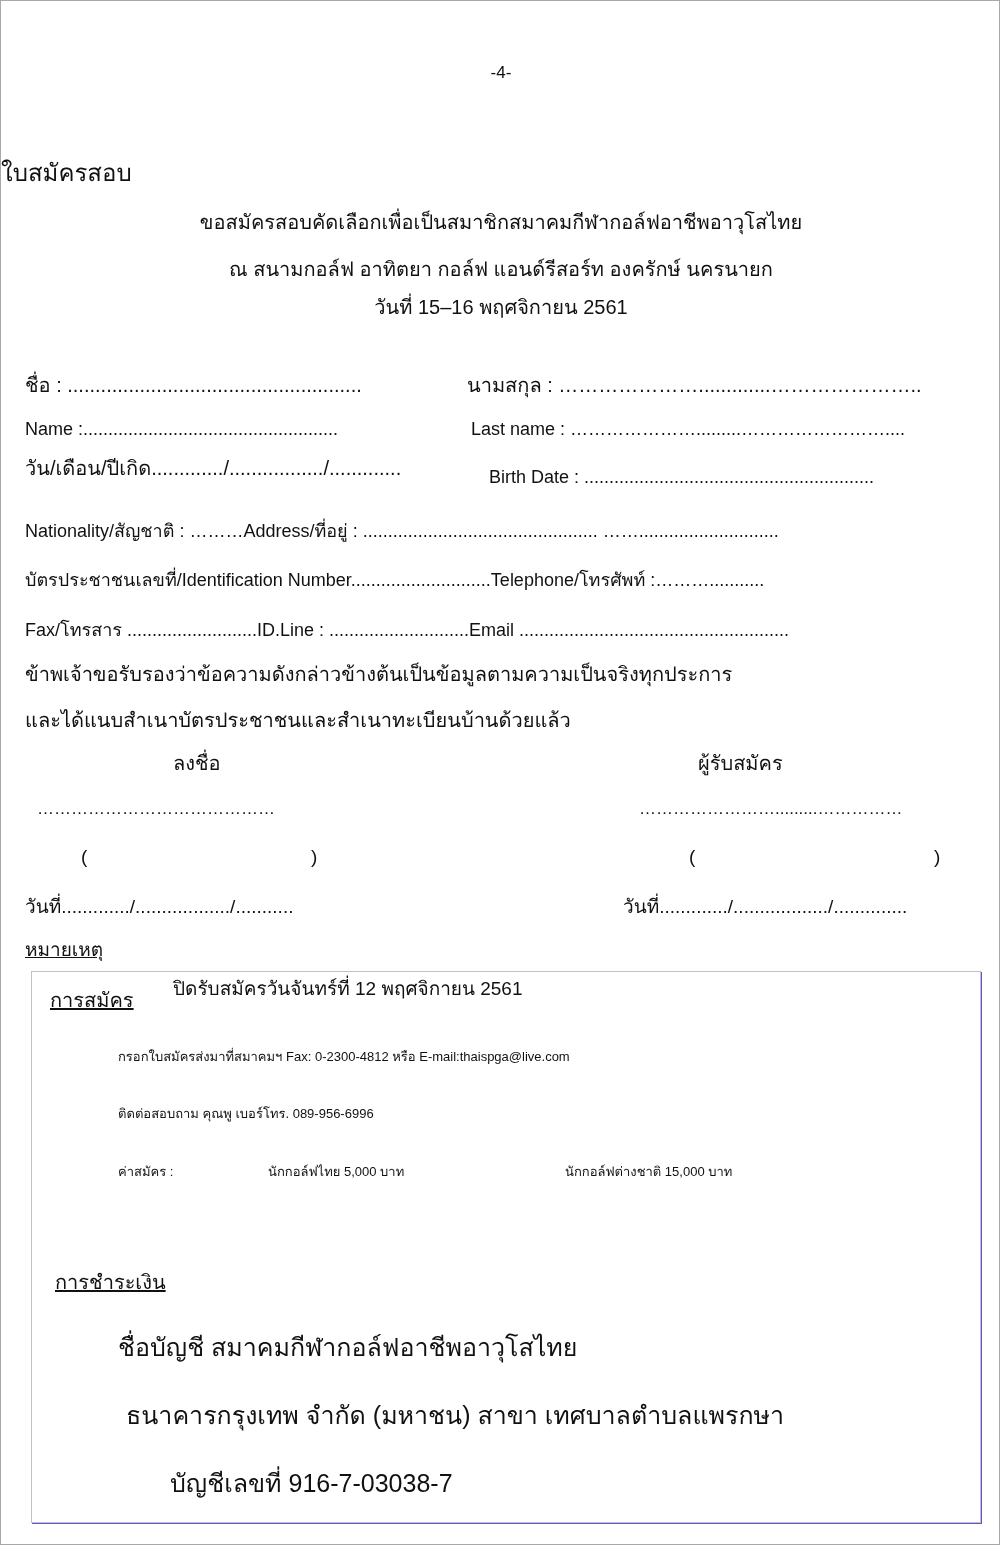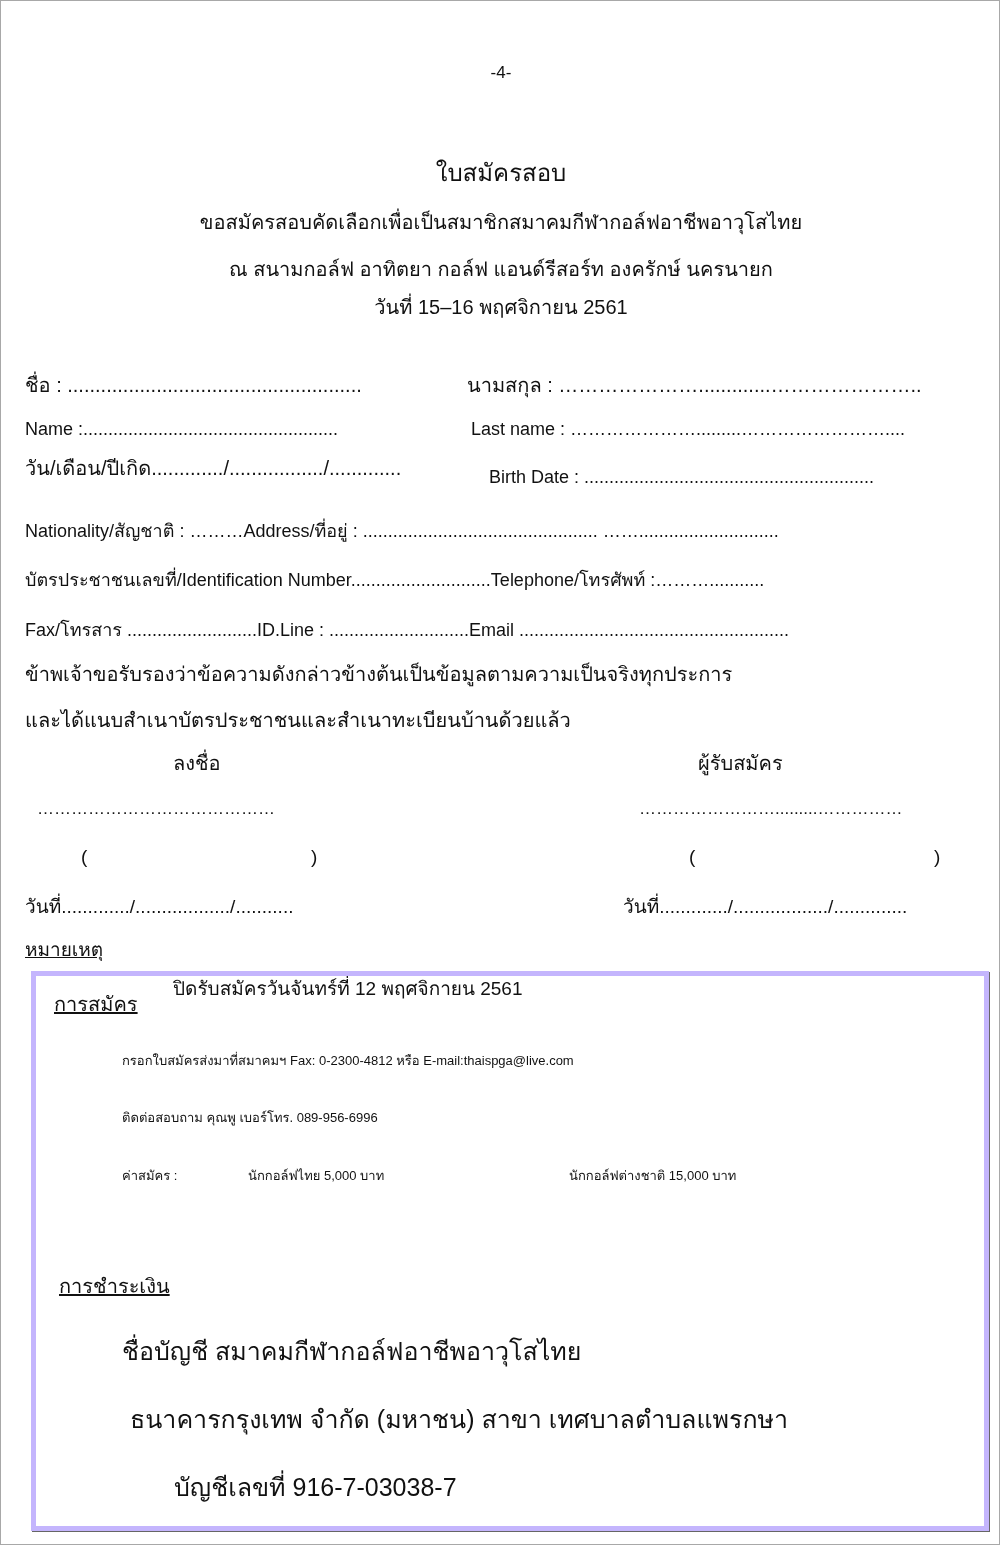--- a/index.html
+++ b/index.html
@@ -6,28 +6,28 @@
   body {
     width: 1000px; height: 1545px; position: relative; overflow: hidden;
     font-family: "Liberation Sans", "DejaVu Sans", sans-serif; color: #111;
   }
   .page-frame {
     position: absolute; left: 0; top: 0; width: 998px; height: 1543px;
     border: 1px solid #a8a8a8; background: #fff;
   }
   .abs { position: absolute; white-space: nowrap; }
   .page-number { top: 62px; left: 0; width: 1000px; text-align: center; font-size: 17px; }
-  .title { left: 0; width: 1000px; text-align: center; font-size: 24px; }
+  .title { left: 0; width: 1000px; font-size: 24px; }
   .subtitle { left: 0; width: 1000px; text-align: center; font-size: 20px; }
   .field-line { left: 24px; font-size: 18px; }
   .thai-big { font-size: 20px; }
   .underline { text-decoration: underline; }
   .info-box {
     position: absolute; left: 30px; top: 970px; width: 948px; height: 550px;
-    border: 5px solid #c4b5fd; box-shadow: 1px 1px 0 #666;
+    border: 1px solid #c4b5fd; box-shadow: 1px 1px 0 #666;
   }
   .box-text { position: absolute; white-space: nowrap; font-size: 13px; }
   .pay-text { position: absolute; white-space: nowrap; font-size: 25px; }
 </style>
 </head>
 <body>
 
 <div class="page-frame">
 
   <div class="abs page-number">-4-</div>
@@ -70,21 +70,21 @@
   <div class="abs" style="top:890px; left:622px; font-size:19px;text-align:right;">วันที่............./................../..............</div>
 
   <div class="abs underline" style="top:933px; left:24px; font-size:19px;">หมายเหตุ</div>
   <div class="abs" style="top:972px; left:172px; font-size:19px;">ปิดรับสมัครวันจันทร์ที่ 12 พฤศจิกายน 2561</div>
 
   <div class="info-box">
     <div class="box-text underline" style="top:12px; left:18px; font-size:20px;">การสมัคร</div>
     <div class="box-text" style="top:74px; left:86px;">กรอกใบสมัครส่งมาที่สมาคมฯ  Fax:  0-2300-4812 หรือ E-mail:thaispga@live.com</div>
     <div class="box-text" style="top:131px; left:86px;">ติดต่อสอบถาม  คุณพู  เบอร์โทร. 089-956-6996</div>
     <div class="box-text" style="top:189px; left:86px;">ค่าสมัคร :</div>
-    <div class="box-text" style="top:189px; left:212px;">นักกอล์ฟไทย  5,000  บาท</div>
+    <div class="box-text" style="top:189px; left:236px;">นักกอล์ฟไทย  5,000  บาท</div>
     <div class="box-text" style="top:189px; left:533px;">นักกอล์ฟต่างชาติ  15,000  บาท</div>
 
     <div class="box-text underline" style="top:294px; left:23px; font-size:20px;">การชำระเงิน</div>
     <div class="pay-text" style="top:355px; left:86px;">ชื่อบัญชี  สมาคมกีฬากอล์ฟอาชีพอาวุโสไทย</div>
     <div class="pay-text" style="top:423px; left:94px;">ธนาคารกรุงเทพ จำกัด (มหาชน)  สาขา เทศบาลตำบลแพรกษา</div>
     <div class="pay-text" style="top:491px; left:94px;margin-left:44px;">บัญชีเลขที่  916-7-03038-7</div>
   </div>
 
 </div>
 

